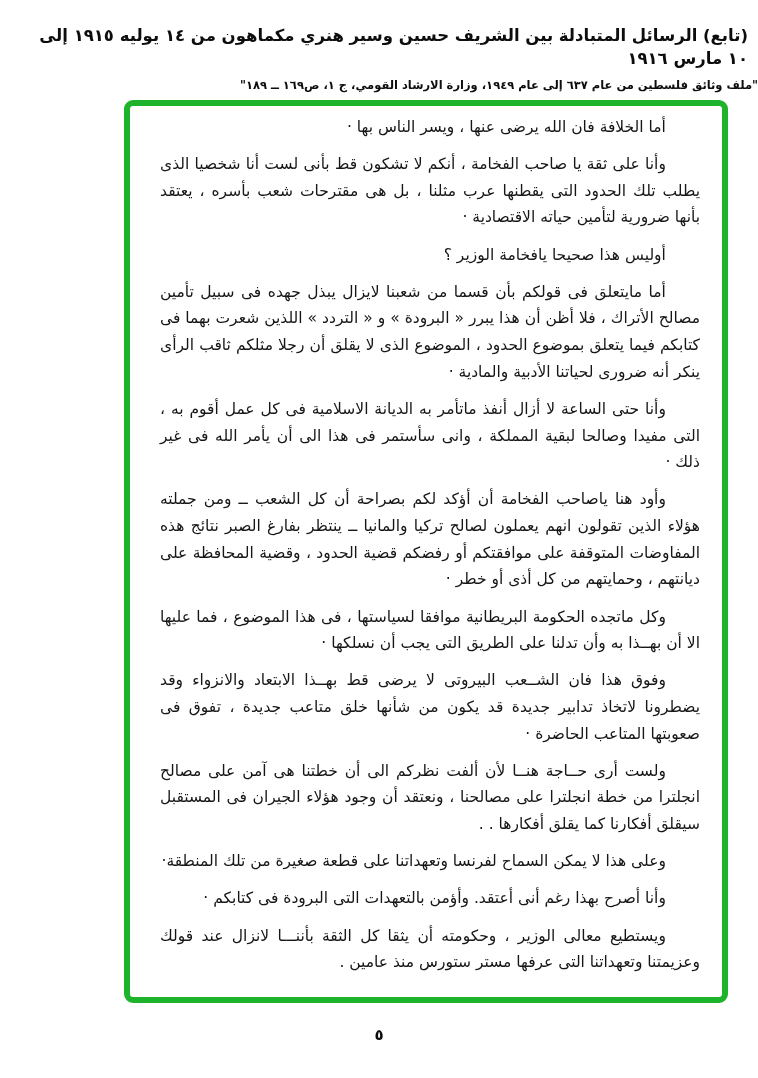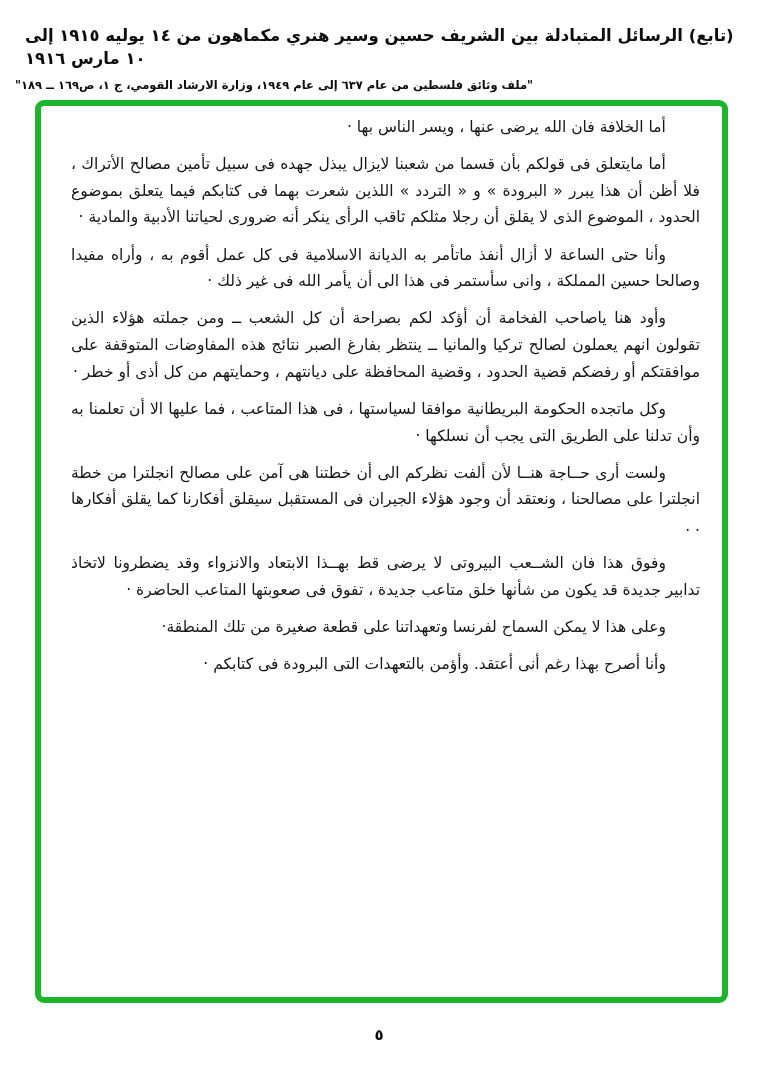--- a/index.html
+++ b/index.html
@@ -20,42 +20,42 @@
     height: 1078px;
     position: relative;
     background: #ffffff;
     overflow: hidden;
   }
   .header {
     position: absolute;
     top: 24px;
     right: 0;
     left: 15px;
-    text-align: left;
+    text-align: right;
     direction: rtl;
   }
   .header .title {
     font-size: 16.5px;
     font-weight: bold;
     letter-spacing: 0;
     color: #0d0d0d;
     line-height: 1.4;
     margin: 0 10px;
   }
   .header .source {
     font-size: 11.5px;
     font-weight: bold;
     color: #0d0d0d;
     margin-top: 8px;
   }
   .letter-frame {
     position: absolute;
     top: 100px;
     right: 30px;
-    width: 693px;
+    width: 604px;
     height: 903px;
     box-sizing: border-box;
     border: 6px solid #1db32b;
     border-radius: 9px;
     background: #ffffff;
     padding: 8px 22px 14px 30px;
     overflow: hidden;
   }
   .letter-body {
     direction: rtl;
@@ -85,26 +85,29 @@
 <div class="page">
 
   <div class="header">
     <div class="title">(تابع) الرسائل المتبادلة بين الشريف حسين وسير هنري مكماهون من ١٤ يوليه ١٩١٥ إلى ١٠ مارس ١٩١٦</div>
     <div class="source">"ملف وثائق فلسطين من عام ٦٣٧ إلى عام ١٩٤٩، وزارة الارشاد القومي، ج ١، ص١٦٩ ــ ١٨٩"</div>
   </div>
 
   <div class="letter-frame">
     <div class="letter-body" id="letter-body">
         <p>أما الخلافة فان الله يرضى عنها ، ويسر الناس بها ·</p>
+        <p>وأنا على ثقة يا صاحب الفخامة ، أنكم لا تشكون قط بأنى لست أنا شخصيا الذى يطلب تلك الحدود التى يقطنها عرب مثلنا ، بل هى مقترحات شعب بأسره ، يعتقد بأنها ضرورية لتأمين حياته الاقتصادية ·</p>
+        <p>أوليس هذا صحيحا يافخامة الوزير ؟</p>
         <p>أما مايتعلق فى قولكم بأن قسما من شعبنا لايزال يبذل جهده فى سبيل تأمين مصالح الأتراك ، فلا أظن أن هذا يبرر « البرودة » و « التردد » اللذين شعرت بهما فى كتابكم فيما يتعلق بموضوع الحدود ، الموضوع الذى لا يقلق أن رجلا مثلكم ثاقب الرأى ينكر أنه ضرورى لحياتنا الأدبية والمادية ·</p>
-        <p>وأنا حتى الساعة لا أزال أنفذ ماتأمر به الديانة الاسلامية فى كل عمل أقوم به ، وأراه مفيدا وصالحا حسين المملكة ، وانى سأستمر فى هذا الى أن يأمر الله فى غير ذلك ·</p>
+        <p>وأنا حتى الساعة لا أزال أنفذ ماتأمر به الديانة الاسلامية فى كل عمل أقوم به ، التى مفيدا وصالحا لبقية المملكة ، وانى سأستمر فى هذا الى أن يأمر الله فى غير ذلك ·</p>
         <p>وأود هنا ياصاحب الفخامة أن أؤكد لكم بصراحة أن كل الشعب ــ ومن جملته هؤلاء الذين تقولون انهم يعملون لصالح تركيا والمانيا ــ ينتظر بفارغ الصبر نتائج هذه المفاوضات المتوقفة على موافقتكم أو رفضكم قضية الحدود ، وقضية المحافظة على ديانتهم ، وحمايتهم من كل أذى أو خطر ·</p>
-        <p>وكل ماتجده الحكومة البريطانية موافقا لسياستها ، فى هذا المتاعب ، فما عليها الا أن تعلمنا به وأن تدلنا على الطريق التى يجب أن نسلكها ·</p>
+        <p>وكل ماتجده الحكومة البريطانية موافقا لسياستها ، فى هذا الموضوع ، فما عليها الا أن بهــذا به وأن تدلنا على الطريق التى يجب أن نسلكها ·</p>
+        <p>وفوق هذا فان الشــعب البيروتى لا يرضى قط بهــذا الابتعاد والانزواء وقد يضطرونا لاتخاذ تدابير جديدة قد يكون من شأنها خلق متاعب جديدة ، تفوق فى صعوبتها المتاعب الحاضرة ·</p>
         <p>ولست أرى حــاجة هنــا لأن ألفت نظركم الى أن خطتنا هى آمن على مصالح انجلترا من خطة انجلترا على مصالحنا ، ونعتقد أن وجود هؤلاء الجيران فى المستقبل سيقلق أفكارنا كما يقلق أفكارها . .</p>
-        <p>وفوق هذا فان الشــعب البيروتى لا يرضى قط بهــذا الابتعاد والانزواء وقد يضطرونا لاتخاذ تدابير جديدة قد يكون من شأنها خلق متاعب جديدة ، تفوق فى صعوبتها المتاعب الحاضرة ·</p>
         <p>وعلى هذا لا يمكن السماح لفرنسا وتعهداتنا على قطعة صغيرة من تلك المنطقة·</p>
         <p>وأنا أصرح بهذا رغم أنى أعتقد. وأؤمن بالتعهدات التى البرودة فى كتابكم ·</p>
+        <p>ويستطيع معالى الوزير ، وحكومته أن يثقا كل الثقة بأننـــا لانزال عند قولك وعزيمتنا وتعهداتنا التى عرفها مستر ستورس منذ عامين .</p>
       </div>
   </div>
 
   <div class="page-number">٥</div>
 
 </div>
 
 </body></html>

